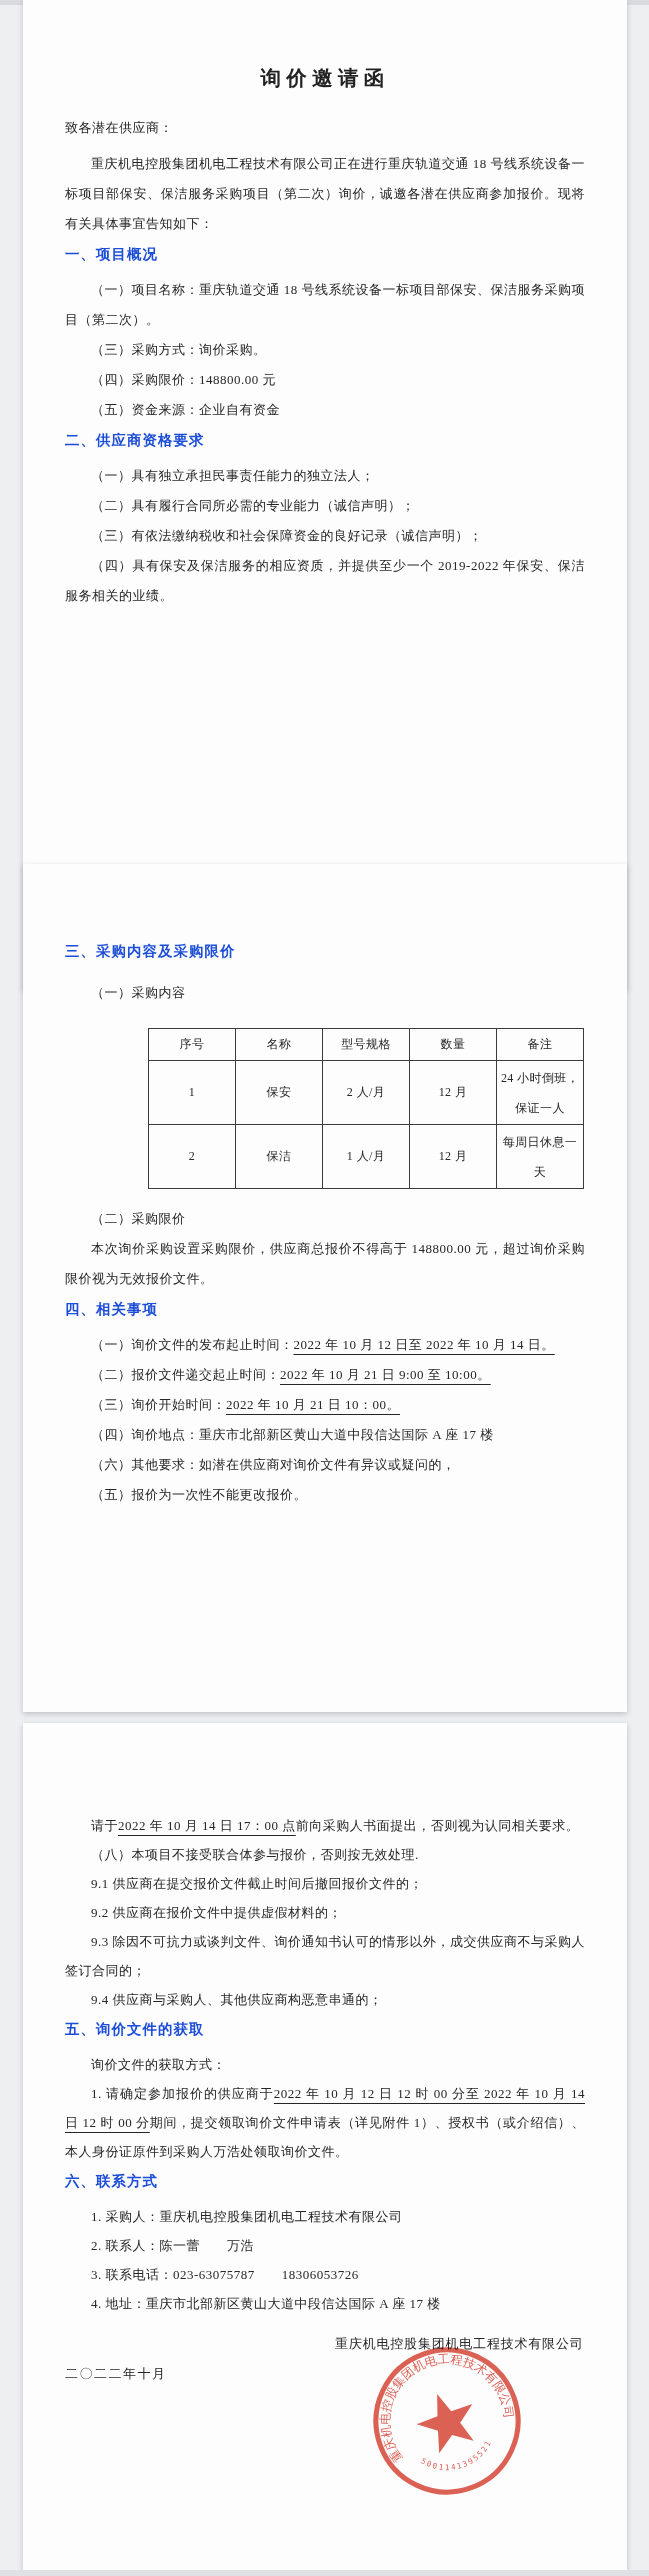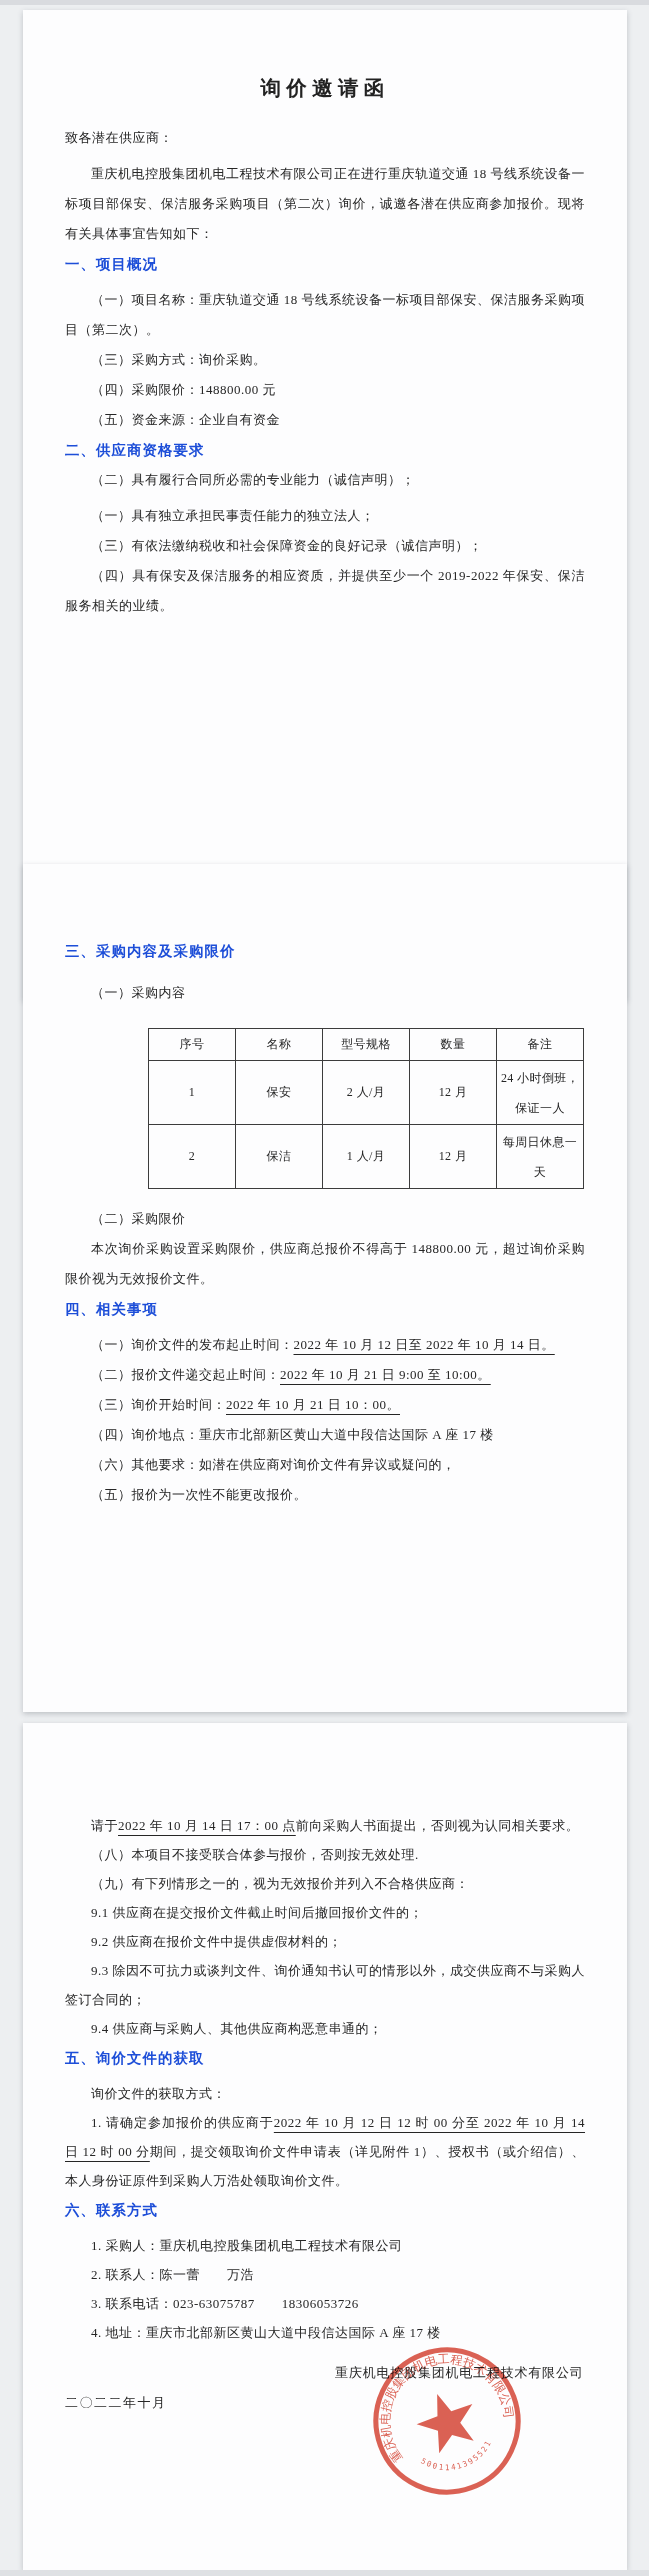--- a/index.html
+++ b/index.html
@@ -9,21 +9,21 @@
     font-family:"Liberation Serif","DejaVu Serif",serif;
     color:#262626;overflow:hidden;
   }
   body::before{content:"";position:absolute;top:0;left:0;right:0;height:4.5px;background:#d9dbdf;}
   body::after{content:"";position:absolute;bottom:0;left:0;right:0;height:6px;background:#dfe1e4;}
   .page{
     position:absolute;left:23px;width:604px;background:#fdfdfe;
     box-shadow:0 1.5px 5.3px rgba(70,75,85,.28);
     box-sizing:border-box;padding:0 42px 0 42px;
   }
-  #page1{top:10px;height:990px;}
+  #page1{top:0;height:990px;}
   #page2{top:864px;height:848px;}
   #page3{top:1723px;height:847px;}
 
   h1.doc-title{
     margin:0;padding-top:64px;text-align:center;
     font-size:20.5px;font-weight:600;letter-spacing:5.3px;color:#222;
   }
   h2.sec{
     font-size:14.4px;font-weight:bold;letter-spacing:1.1px;
     margin:0;line-height:30px;color:#1d4ed8;
@@ -70,22 +70,22 @@
   <p class="line salutation">致各潜在供应商：</p>
   <p class="line indent mt-sm">重庆机电控股集团机电工程技术有限公司正在进行重庆轨道交通 18 号线系统设备一标项目部保安、保洁服务采购项目（第二次）询价，诚邀各潜在供应商参加报价。现将有关具体事宜告知如下：</p>
 
   <h2 class="sec mt-md">一、项目概况</h2>
   <p class="line indent mt-sm">（一）项目名称：重庆轨道交通 18 号线系统设备一标项目部保安、保洁服务采购项目（第二次）。</p>
   <p class="line indent">（三）采购方式：询价采购。</p>
   <p class="line indent">（四）采购限价：148800.00 元</p>
   <p class="line indent">（五）资金来源：企业自有资金</p>
 
   <h2 class="sec mt-lg">二、供应商资格要求</h2>
+  <p class="line indent mt-sm">（一）具有独立承担民事责任能力的独立法人；</p>
   <p class="line indent">（二）具有履行合同所必需的专业能力（诚信声明）；</p>
-  <p class="line indent mt-sm">（一）具有独立承担民事责任能力的独立法人；</p>
   <p class="line indent">（三）有依法缴纳税收和社会保障资金的良好记录（诚信声明）；</p>
   <p class="line indent">（四）具有保安及保洁服务的相应资质，并提供至少一个 2019-2022 年保安、保洁服务相关的业绩。</p>
 </div>
 
 <div class="page" id="page2" style="padding-top:72px;">
   <h2 class="sec">三、采购内容及采购限价</h2>
   <p class="line indent mt-md">（一）采购内容</p>
 
   <table class="purchase">
     <colgroup>
@@ -130,21 +130,20 @@
   <p class="line indent"><span>（三）询价开始时间：</span><span class="u">2022 年 10 月 21 日 10：00。</span><span></span></p>
   <p class="line indent">（四）询价地点：重庆市北部新区黄山大道中段信达国际 A 座 17 楼</p>
   <p class="line indent">（六）其他要求：如潜在供应商对询价文件有异议或疑问的，</p>
   <p class="line indent">（五）报价为一次性不能更改报价。</p>
 </div>
 
 <div class="page" id="page3" style="padding-top:88px;">
   <p class="line indent"><span>请于</span><span class="u">2022 年 10 月 14 日 17：00 点</span><span>前向采购人书面提出，否则视为认同相关要求。</span></p>
 
   <p class="line indent">（八）本项目不接受联合体参与报价，否则按无效处理.</p>
-  <p class="line indent">（九）有下列情形之一的，视为无效报价并列入不合格供应商：</p>
   <p class="line indent">9.1 供应商在提交报价文件截止时间后撤回报价文件的；</p>
   <p class="line indent">9.2 供应商在报价文件中提供虚假材料的；</p>
   <p class="line indent">9.3 除因不可抗力或谈判文件、询价通知书认可的情形以外，成交供应商不与采购人签订合同的；</p>
   <p class="line indent">9.4 供应商与采购人、其他供应商构恶意串通的；</p>
 
   <h2 class="sec mt-md">五、询价文件的获取</h2>
   <p class="line indent mt-sm">询价文件的获取方式：</p>
   <p class="line indent"><span>1. 请确定参加报价的供应商于</span><span class="u">2022 年 10 月 12 日 12 时 00 分至 2022 年 10 月 14 日 12 时 00 分</span><span>期间，提交领取询价文件申请表（详见附件 1）、授权书（或介绍信）、本人身份证原件到采购人万浩处领取询价文件。</span></p>
 
   <h2 class="sec mt-md">六、联系方式</h2>

